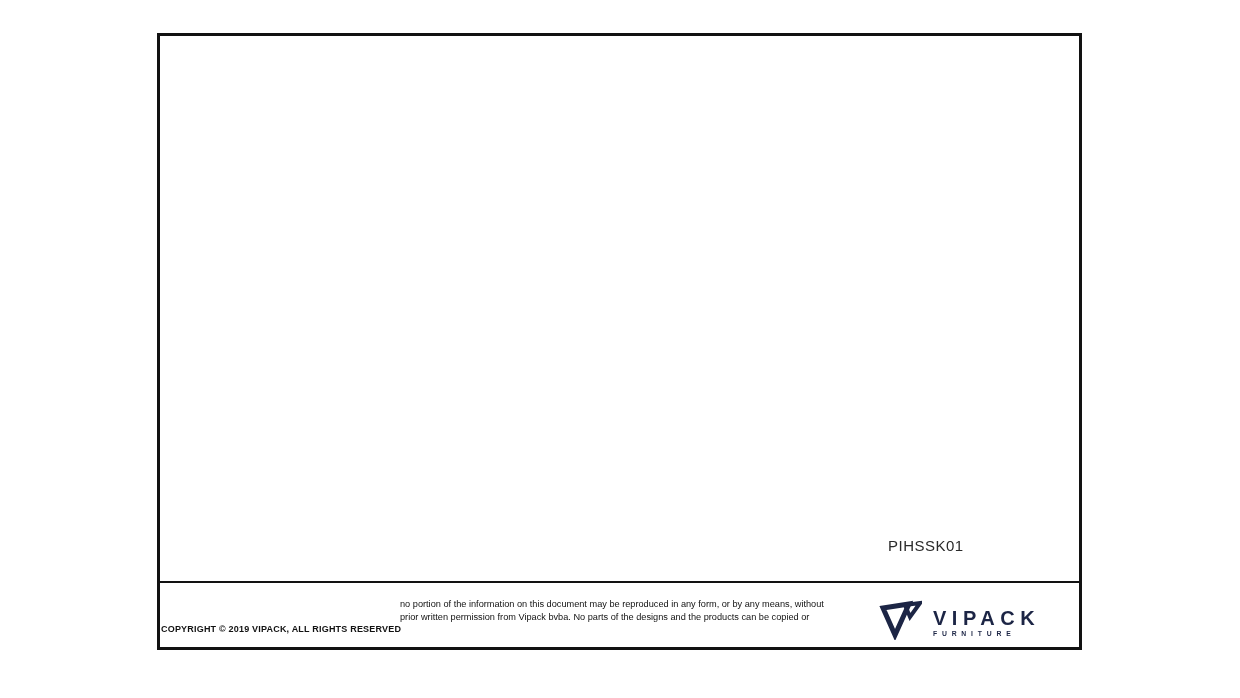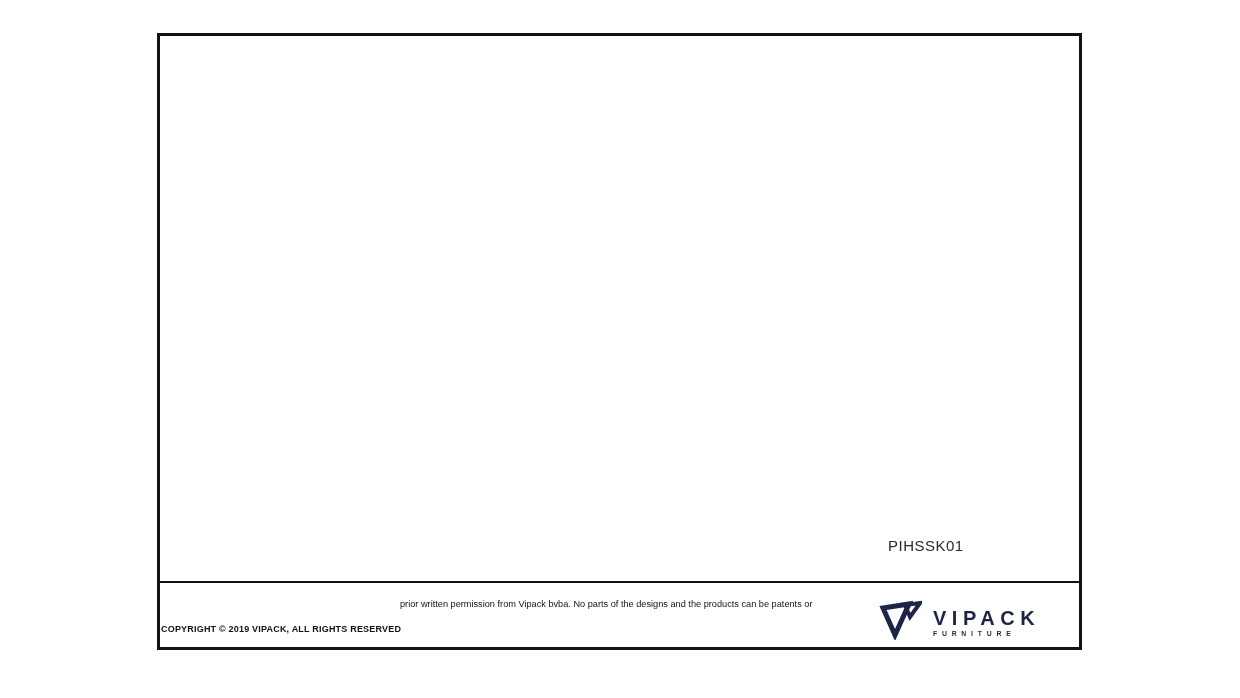--- a/index.html
+++ b/index.html
@@ -116,21 +116,22 @@
   </svg>
 
   <div class="frame"></div>
   <div class="divider"></div>
 
   <div class="product-code">PIHSSK01</div>
 
   <div class="copyright">COPYRIGHT  © 2019 VIPACK, ALL RIGHTS RESERVED</div>
 
   <div class="legal">
-    <div>prior written permission from Vipack bvba. No parts of the designs and the products can be patents or</div>
+    <div>no portion of the information on this document may be reproduced in any form, or by any means, without</div>
+    <div>prior written permission from Vipack bvba. No parts of the designs and the products can be copied or</div>
   </div>
 
   <div class="brand">
     <span>
       <svg width="46" height="40" viewBox="0 0 46 40">
         <path d="M7,8 L33,4 L19,35 Z" fill="none" stroke="#1c2545" stroke-width="5"></path>
         <path d="M29,5 L44,3 L34,17 Z" fill="none" stroke="#1c2545" stroke-width="4"></path>
       </svg>
     </span>
     <span class="brand-text">

